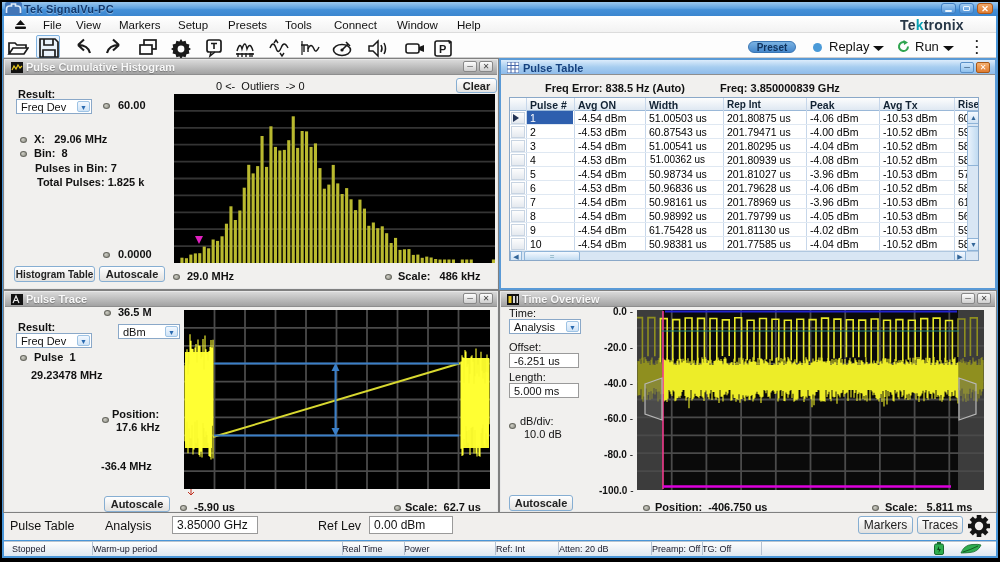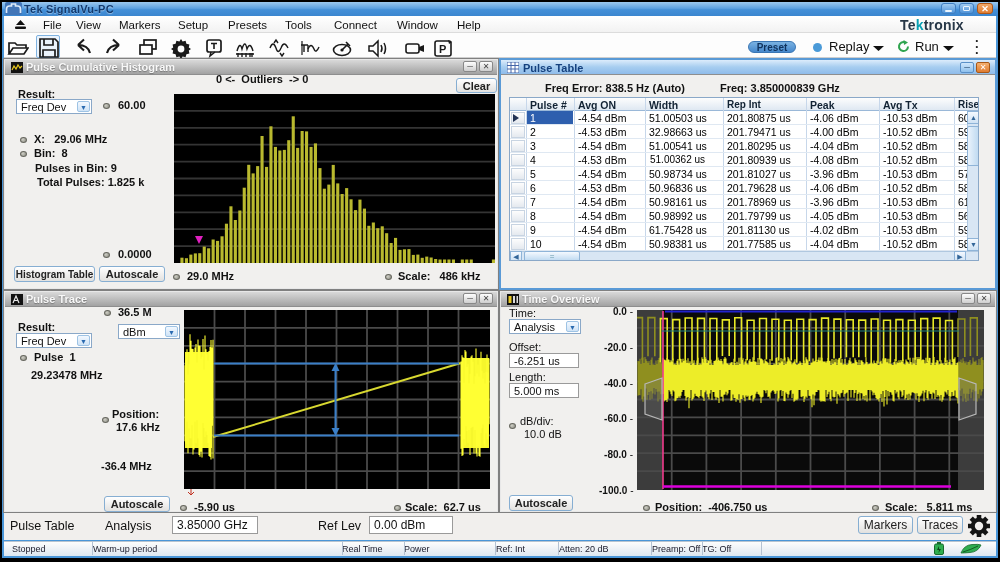--- a/index.html
+++ b/index.html
@@ -138,31 +138,31 @@
 
 <div class="panel" style="left:3px;top:58px;width:496px;height:232px">
  <div class="ptitle"></div>
  <svg class="abs" style="left:7px;top:3px" width="12" height="11">
       <rect width="12" height="11" fill="#111"></rect>
       <path d="M1 8 L3 4 L5 7 L7 3 L9 6 L11 4" stroke="#e8c820" stroke-width="1.2" fill="none"></path>
     </svg>
  <div class="ptxt">Pulse Cumulative Histogram</div>
  <div class="wbtn" style="left:459px">─</div>
  <div class="wbtn" style="left:475px">✕</div>
- <div class="lbl" style="left:212px;top:14px;font-weight:bold">0 &lt;-&nbsp; Outliers&nbsp; -&gt; 0</div>
+ <div class="lbl" style="left:212px;top:21px;font-weight:normal">0 &lt;-&nbsp; Outliers&nbsp; -&gt; 0</div>
  <div class="btn" style="left:452px;top:19px;width:41px;height:15px;line-height:14px">Clear</div>
  <div class="blbl" style="left:14px;top:29px">Result:</div>
  <div class="dd" style="left:12px;top:40px;width:76px;height:15px;line-height:14px;padding-left:4px">Freq Dev<span class="ar">▼</span></div>
  <div class="knob" style="left:99px;top:44px"></div>
  <div class="blbl" style="left:114px;top:40px">60.00</div>
  <div class="knob" style="left:16px;top:78px"></div>
  <div class="blbl" style="left:30px;top:74px">X:&nbsp;&nbsp; 29.06 MHz</div>
  <div class="knob" style="left:16px;top:92px"></div>
  <div class="blbl" style="left:30px;top:88px">Bin:&nbsp; 8</div>
- <div class="blbl" style="left:31px;top:103px">Pulses in Bin: 9</div>
+ <div class="blbl" style="left:31px;top:103px">Pulses in Bin: 7</div>
  <div class="blbl" style="left:33px;top:117px">Total Pulses: 1.825 k</div>
  <div class="knob" style="left:99px;top:193px"></div>
  <div class="blbl" style="left:114px;top:189px">0.0000</div>
  <div class="btn" style="left:10px;top:207px;width:81px;height:16px;line-height:15px;font-size:10px">Histogram Table</div>
  <div class="btn" style="left:95px;top:207px;width:66px;height:16px;line-height:15px">Autoscale</div>
  <div class="knob" style="left:169px;top:215px"></div>
  <div class="blbl" style="left:183px;top:211px">29.0 MHz</div>
  <div class="knob" style="left:381px;top:215px"></div>
  <div class="blbl" style="left:394px;top:211px">Scale:&nbsp;&nbsp; 486 kHz</div>
 </div>
@@ -283,21 +283,21 @@
       <div class="abs" style="left:68px;top:14px;font-size:10.5px;color:#000;white-space:nowrap">-4.54 dBm</div>
       <div class="abs" style="left:139px;top:14px;font-size:10.5px;color:#000;white-space:nowrap">51.00503 us</div>
       <div class="abs" style="left:217px;top:14px;font-size:10.5px;color:#000;white-space:nowrap">201.80875 us</div>
       <div class="abs" style="left:300px;top:14px;font-size:10.5px;color:#000;white-space:nowrap">-4.06 dBm</div>
       <div class="abs" style="left:373px;top:14px;font-size:10.5px;color:#000;white-space:nowrap">-10.53 dBm</div>
       <div class="abs" style="left:448px;top:14px;font-size:10.5px;color:#000;white-space:nowrap">60</div>
       <div class="abs" style="left:0;top:27px;width:470px;height:14px;border-bottom:1px solid #dfe8f2"></div>
       <div class="abs" style="left:1px;top:28px;width:14px;height:12px;background:linear-gradient(#fdfdfd,#e4e9ef);border:1px solid #c8d4e2"></div>
       <div class="abs" style="left:20px;top:28px;font-size:10.5px;color:#000">2</div>
       <div class="abs" style="left:68px;top:28px;font-size:10.5px;color:#000;white-space:nowrap">-4.53 dBm</div>
-      <div class="abs" style="left:139px;top:28px;font-size:10.5px;color:#000;white-space:nowrap">32.98663 us</div>
+      <div class="abs" style="left:139px;top:28px;font-size:10.5px;color:#000;white-space:nowrap">60.87543 us</div>
       <div class="abs" style="left:217px;top:28px;font-size:10.5px;color:#000;white-space:nowrap">201.79471 us</div>
       <div class="abs" style="left:300px;top:28px;font-size:10.5px;color:#000;white-space:nowrap">-4.00 dBm</div>
       <div class="abs" style="left:373px;top:28px;font-size:10.5px;color:#000;white-space:nowrap">-10.52 dBm</div>
       <div class="abs" style="left:448px;top:28px;font-size:10.5px;color:#000;white-space:nowrap">59</div>
       <div class="abs" style="left:0;top:41px;width:470px;height:14px;border-bottom:1px solid #dfe8f2"></div>
       <div class="abs" style="left:1px;top:42px;width:14px;height:12px;background:linear-gradient(#fdfdfd,#e4e9ef);border:1px solid #c8d4e2"></div>
       <div class="abs" style="left:20px;top:42px;font-size:10.5px;color:#000">3</div>
       <div class="abs" style="left:68px;top:42px;font-size:10.5px;color:#000;white-space:nowrap">-4.54 dBm</div>
       <div class="abs" style="left:139px;top:42px;font-size:10.5px;color:#000;white-space:nowrap">51.00541 us</div>
       <div class="abs" style="left:217px;top:42px;font-size:10.5px;color:#000;white-space:nowrap">201.80295 us</div>

